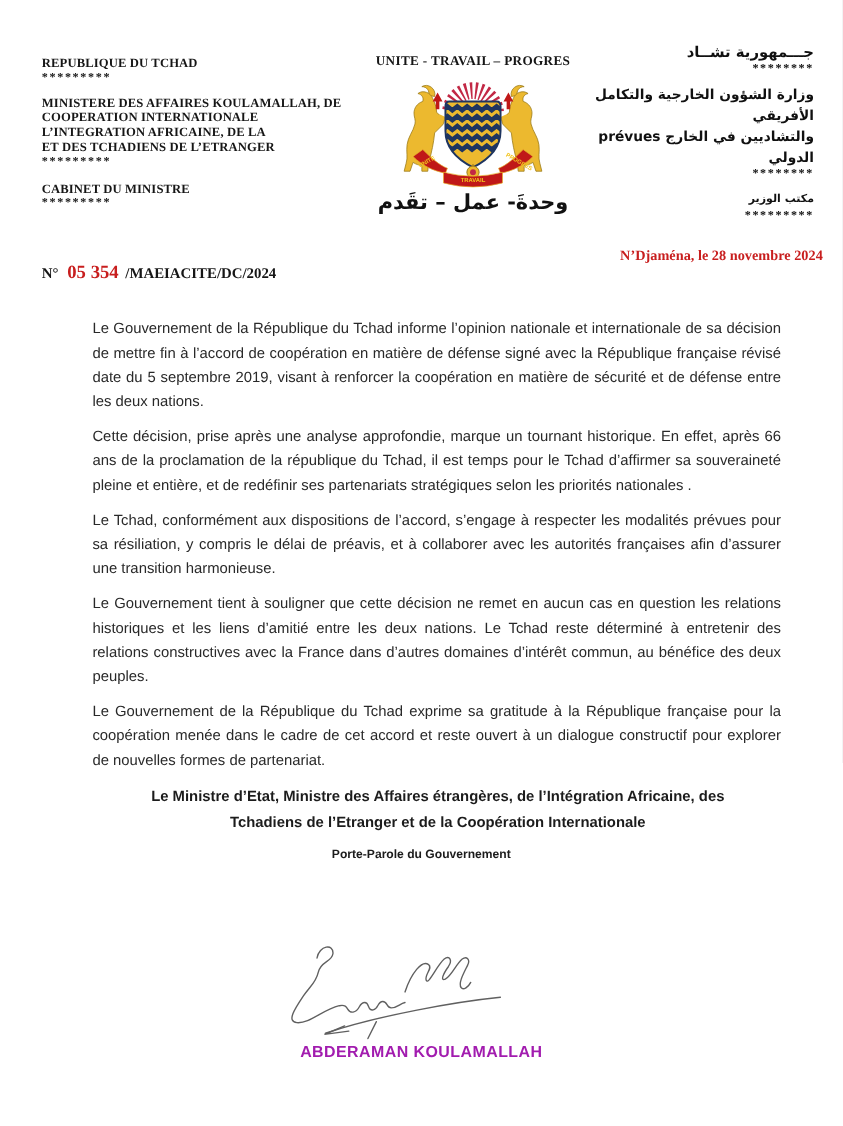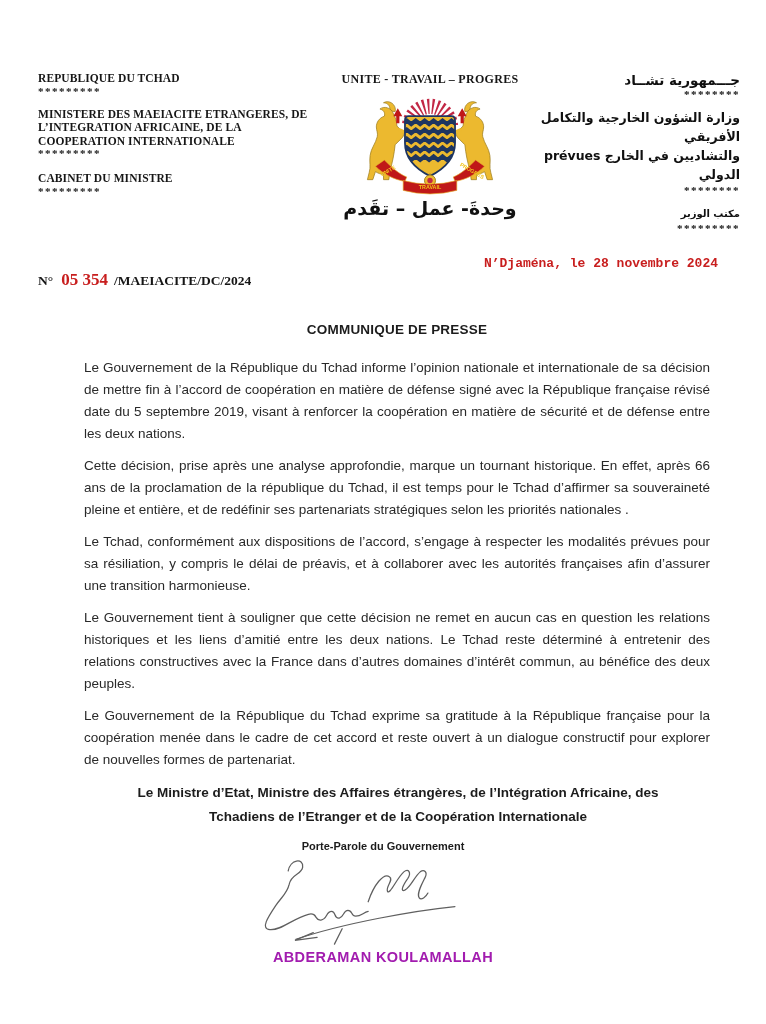--- a/index.html
+++ b/index.html
@@ -2,21 +2,21 @@
 <html><head>
 <meta charset="utf-8">
 <style>
   html,body{margin:0;padding:0;background:#e8e8e8;}
   .page{
     width:766px;height:1024px;position:relative;margin:0 auto;
     background:#ffffff;overflow:hidden;
     font-family:"Liberation Sans",sans-serif;color:#262626;
   }
   
-  .hdr{display:flex;align-items:flex-start;padding:72px 26px 0 38px;box-sizing:border-box;}
+  .hdr{display:flex;align-items:center;padding:40px 26px 0 38px;box-sizing:border-box;}
   .hcol-left{
     width:292px;font-family:"Liberation Serif",serif;font-weight:bold;
     font-size:11.5px;line-height:13.5px;color:#161616;letter-spacing:.1px;
   }
   .hcol-left .stars{font-size:11px;letter-spacing:1.5px;line-height:11px;}
   .hgap-s{height:11px;}
   .hgap-m{height:13px;}
   .hcol-center{width:200px;text-align:center;flex:none;}
   .motto-fr{font-family:"Liberation Serif",serif;font-weight:bold;font-size:12px;color:#161616;letter-spacing:.3px;white-space:nowrap;}
   .emblem-wrap{margin-top:3px;line-height:0;}
@@ -32,22 +32,22 @@
   .rgap-a{height:8px;}
   .rgap-b{height:10px;}
   
   .refrow{position:relative;height:44px;margin-top:22px;}
   .refline{
     position:absolute;left:38px;top:14px;
     font-family:"Liberation Serif",serif;font-weight:bold;font-size:13.5px;color:#161616;
   }
   .refline .num{color:#c81e1e;font-size:17px;padding:0 6px 0 8px;}
   .dateline{
-    position:absolute;right:48px;top:0;
-    font-family:Liberation Mono, monospace;font-weight:bold;font-size:13px;color:#c81e1e;
+    position:absolute;right:18px;top:0;
+    font-family:Liberation Serif, serif;font-weight:bold;font-size:13px;color:#c81e1e;
   }
   
   .doc-title{
     text-align:center;font-weight:bold;font-size:13.5px;color:#1c1c1c;
     margin:22px 56px 0 84px;letter-spacing:.2px;
   }
   .body-text{margin:20px 56px 0 84px;}
   .body-text p{
     margin:0 0 10px 0;font-size:13.5px;line-height:22px;
     text-align:justify;color:#292929;
@@ -69,23 +69,24 @@
 <body>
 
 <div class="page">
 
   <div class="hdr">
 
     <div class="hcol-left">
       <div>REPUBLIQUE DU TCHAD</div>
       <div class="stars">*********</div>
       <div class="hgap-s"></div>
-      <div>MINISTERE DES MAEIACITE ETRANGERES, DE</div>
+      <div>MINISTERE DES AFFAIRES KOULAMALLAH, DE</div>
+      <div>COOPERATION INTERNATIONALE</div>
       <div>L’INTEGRATION AFRICAINE, DE LA</div>
-      <div>COOPERATION INTERNATIONALE</div>
+      <div>ET DES TCHADIENS DE L’ETRANGER</div>
       <div class="stars">*********</div>
       <div class="hgap-m"></div>
       <div>CABINET DU MINISTRE</div>
       <div class="stars">*********</div>
     </div>
 
     <div class="hcol-center">
       <div class="motto-fr">UNITE - TRAVAIL – PROGRES</div>
 
       <div class="emblem-wrap">
@@ -162,21 +163,20 @@
     </div>
   </div>
 
   <div class="refrow">
     <div class="refline">
       <span>N°</span><span class="num">05 354</span><span>/MAEIACITE/DC/2024</span>
     </div>
     <div class="dateline">N’Djaména, le  28 novembre 2024</div>
   </div>
 
-  <div class="doc-title">COMMUNIQUE DE PRESSE</div>
 
   <div class="body-text">
     <p>Le Gouvernement de la République du Tchad informe l’opinion nationale et internationale de sa décision de mettre fin à l’accord de coopération en matière de défense signé avec la République française révisé  date du 5 septembre 2019, visant à renforcer la coopération en matière de sécurité et de défense entre les deux nations.</p>
     <p>Cette décision, prise après une analyse approfondie, marque un tournant historique. En effet, après 66 ans de la proclamation de la république du Tchad, il est temps pour le Tchad d’affirmer sa souveraineté pleine et entière, et de redéfinir ses partenariats stratégiques selon les priorités nationales .</p>
     <p>Le Tchad, conformément aux dispositions de l’accord, s’engage à respecter les modalités prévues pour sa résiliation, y compris le délai de préavis, et à collaborer avec les autorités françaises afin d’assurer une transition harmonieuse.</p>
     <p>Le Gouvernement tient à souligner que cette décision ne remet en aucun cas en question les relations historiques et les liens d’amitié entre les deux nations. Le Tchad reste déterminé à entretenir des relations constructives avec la France dans d’autres domaines d’intérêt commun, au bénéfice des deux peuples.</p>
     <p>Le Gouvernement de la République du Tchad exprime sa gratitude à la République française pour la coopération menée dans le cadre de cet accord et reste ouvert à un dialogue constructif pour explorer de nouvelles formes de partenariat.</p>
   </div>
 
   <div class="sig-title">

